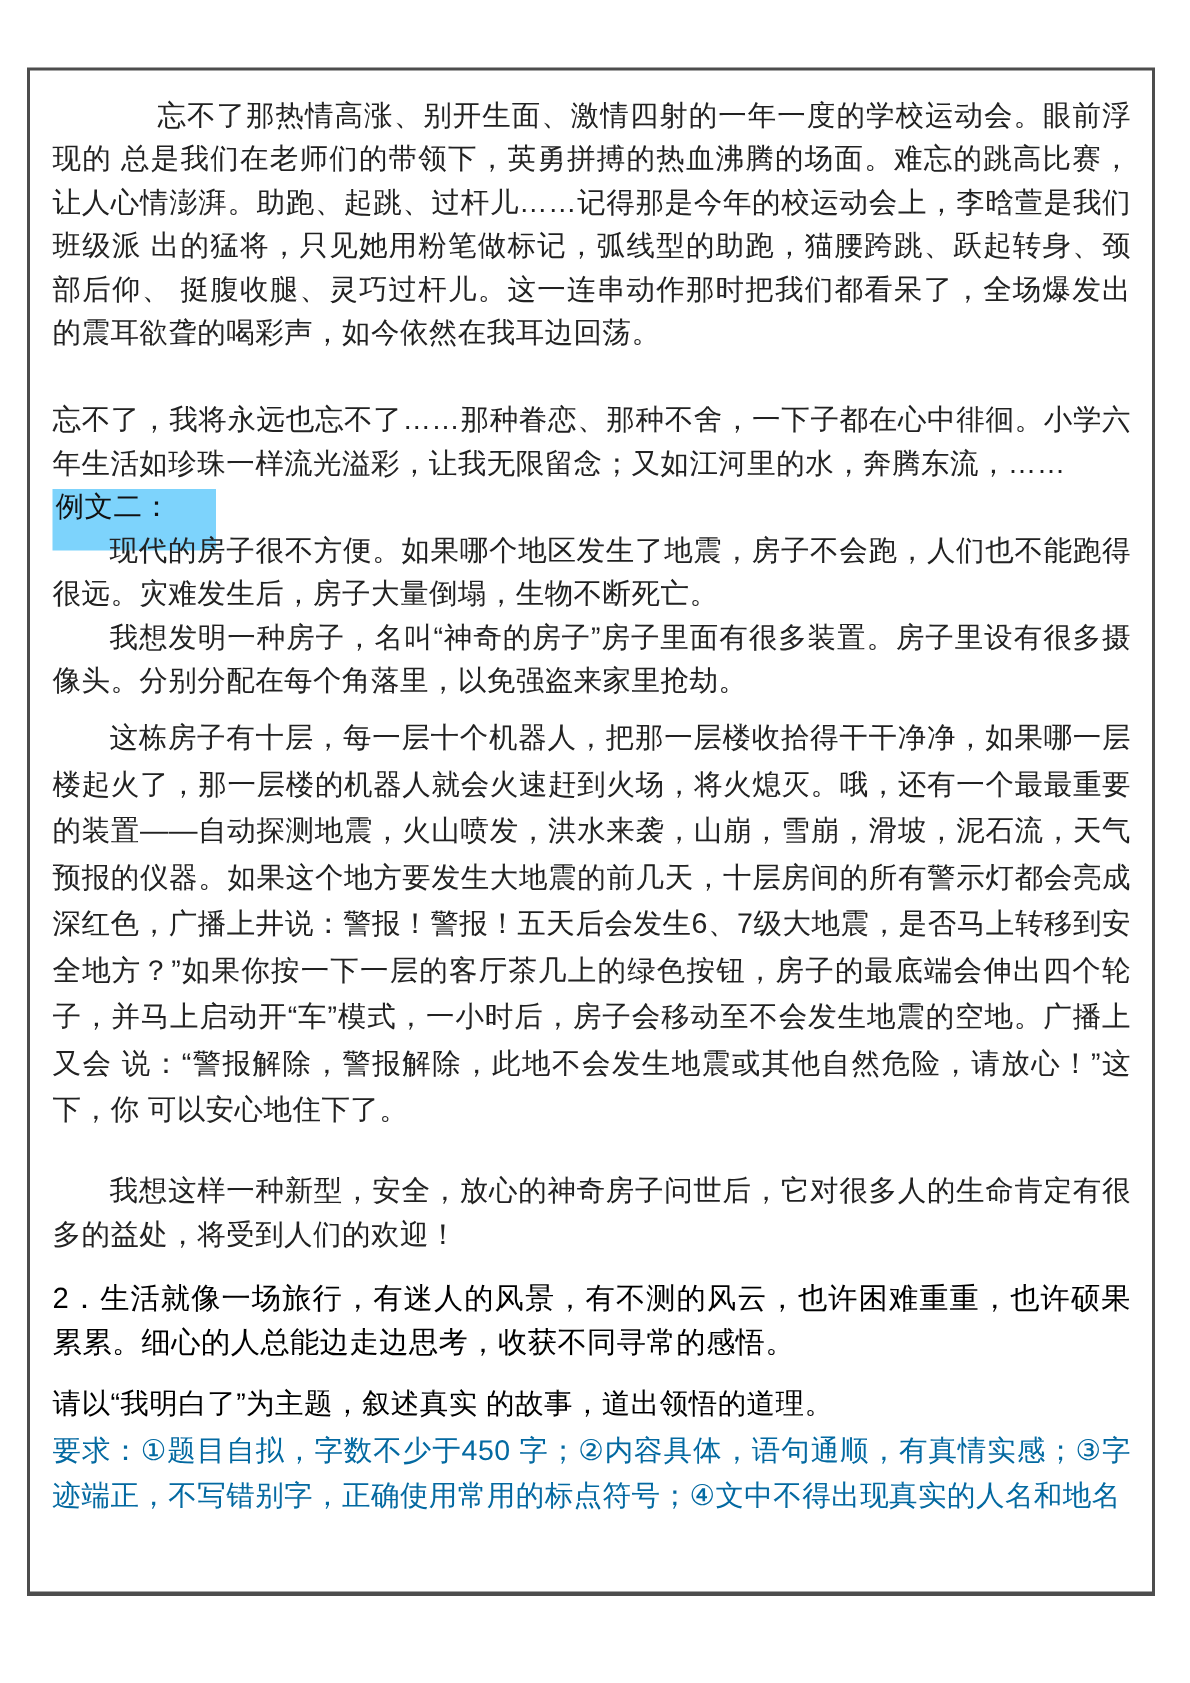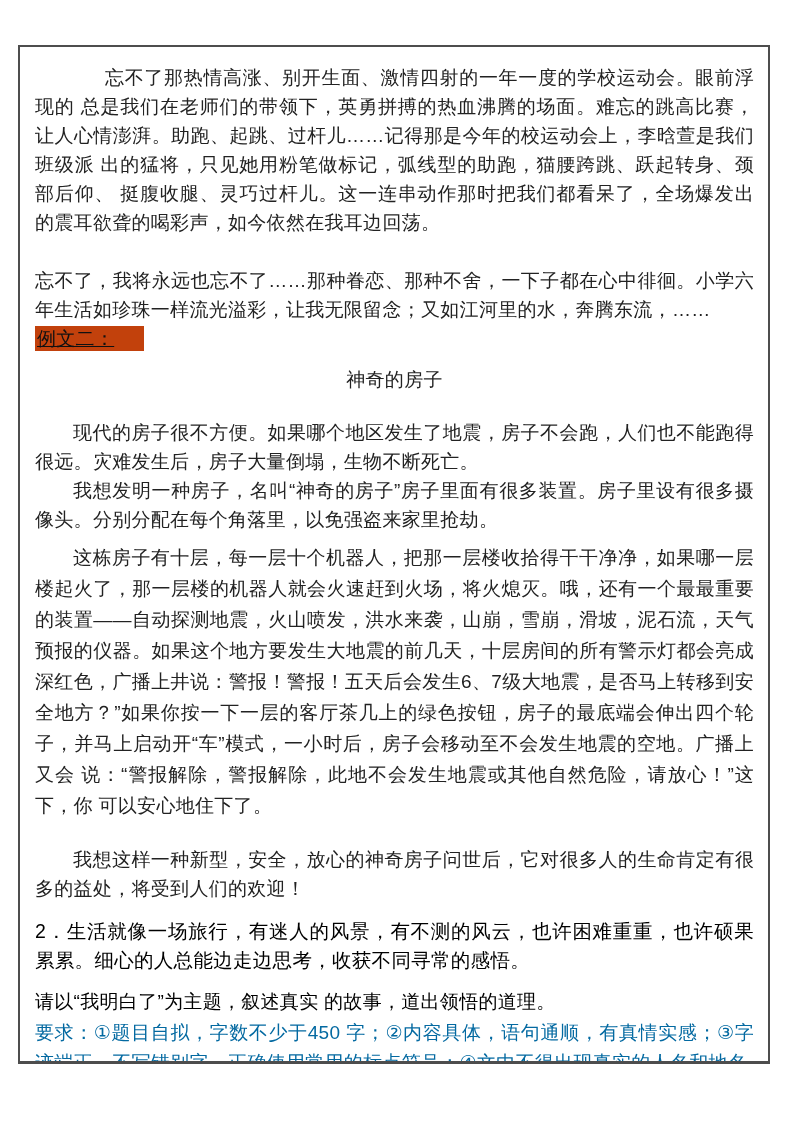--- a/index.html
+++ b/index.html
@@ -36,24 +36,23 @@
     line-height: 29px;
     color: #222222;
     text-align: justify;
     letter-spacing: 0.3px;
     word-break: break-all;
   }
   .p-sports   { text-indent: 70px; margin-bottom: 29px; }
   .p-farewell { }
   .p-example  { }
   .highlight  {
-    background: #c2410c;
-    padding: 2px 30px 2px 2px;
+    background: #7dd3fc;
+    padding: 2px 30px 18px 2px;
     color: #111111;
-    text-decoration: underline;
   }
   .p-title    { text-align: center; margin-top: 12px; margin-bottom: 24px; }
   .p-indent2  { text-indent: 38px; }
   .p-features { text-indent: 38px; margin-top: 8px; line-height: 31px; }
   .p-concl    { text-indent: 38px; margin-top: 24px; }
   .p-bold     { font-weight: normal; color: #000000; margin-top: 14px; font-size: 19.5px; }
   .p-red      { color: #000000; margin-top: 12px; }
   .p-navy     { color: #0369a1; margin-top: 2px; line-height: 30px; }
 </style>
 </head>
@@ -61,21 +60,20 @@
 
 <div class="page">
   <div class="doc-frame">
 
     <p class="p-sports">忘不了那热情高涨、别开生面、激情四射的一年一度的学校运动会。眼前浮现的 总是我们在老师们的带领下，英勇拼搏的热血沸腾的场面。难忘的跳高比赛，让人心情澎湃。助跑、起跳、过杆儿……记得那是今年的校运动会上，李晗萱是我们班级派 出的猛将，只见她用粉笔做标记，弧线型的助跑，猫腰跨跳、跃起转身、颈部后仰、 挺腹收腿、灵巧过杆儿。这一连串动作那时把我们都看呆了，全场爆发出的震耳欲聋的喝彩声，如今依然在我耳边回荡。</p>
 
     <p class="p-farewell">忘不了，我将永远也忘不了……那种眷恋、那种不舍，一下子都在心中徘徊。小学六年生活如珍珠一样流光溢彩，让我无限留念；又如江河里的水，奔腾东流，……</p>
 
     <p class="p-example"><span class="highlight">例文二：</span></p>
 
-    <p class="p-title">神奇的房子</p>
 
     <p class="p-indent2">现代的房子很不方便。如果哪个地区发生了地震，房子不会跑，人们也不能跑得很远。灾难发生后，房子大量倒塌，生物不断死亡。</p>
 
     <p class="p-indent2">我想发明一种房子，名叫“神奇的房子”房子里面有很多装置。房子里设有很多摄 像头。分别分配在每个角落里，以免强盗来家里抢劫。</p>
 
     <p class="p-features">这栋房子有十层，每一层十个机器人，把那一层楼收拾得干干净净，如果哪一层楼起火了，那一层楼的机器人就会火速赶到火场，将火熄灭。哦，还有一个最最重要的装置——自动探测地震，火山喷发，洪水来袭，山崩，雪崩，滑坡，泥石流，天气预报的仪器。如果这个地方要发生大地震的前几天，十层房间的所有警示灯都会亮成深红色，广播上井说：警报！警报！五天后会发生6、7级大地震，是否马上转移到安全地方？”如果你按一下一层的客厅茶几上的绿色按钮，房子的最底端会伸出四个轮子，并马上启动开“车”模式，一小时后，房子会移动至不会发生地震的空地。广播上又会 说：“警报解除，警报解除，此地不会发生地震或其他自然危险，请放心！”这下，你 可以安心地住下了。</p>
 
     <p class="p-concl">我想这样一种新型，安全，放心的神奇房子问世后，它对很多人的生命肯定有很多的益处，将受到人们的欢迎！</p>
 
     <p class="p-bold">2．生活就像一场旅行，有迷人的风景，有不测的风云，也许困难重重，也许硕果累累。细心的人总能边走边思考，收获不同寻常的感悟。</p>

